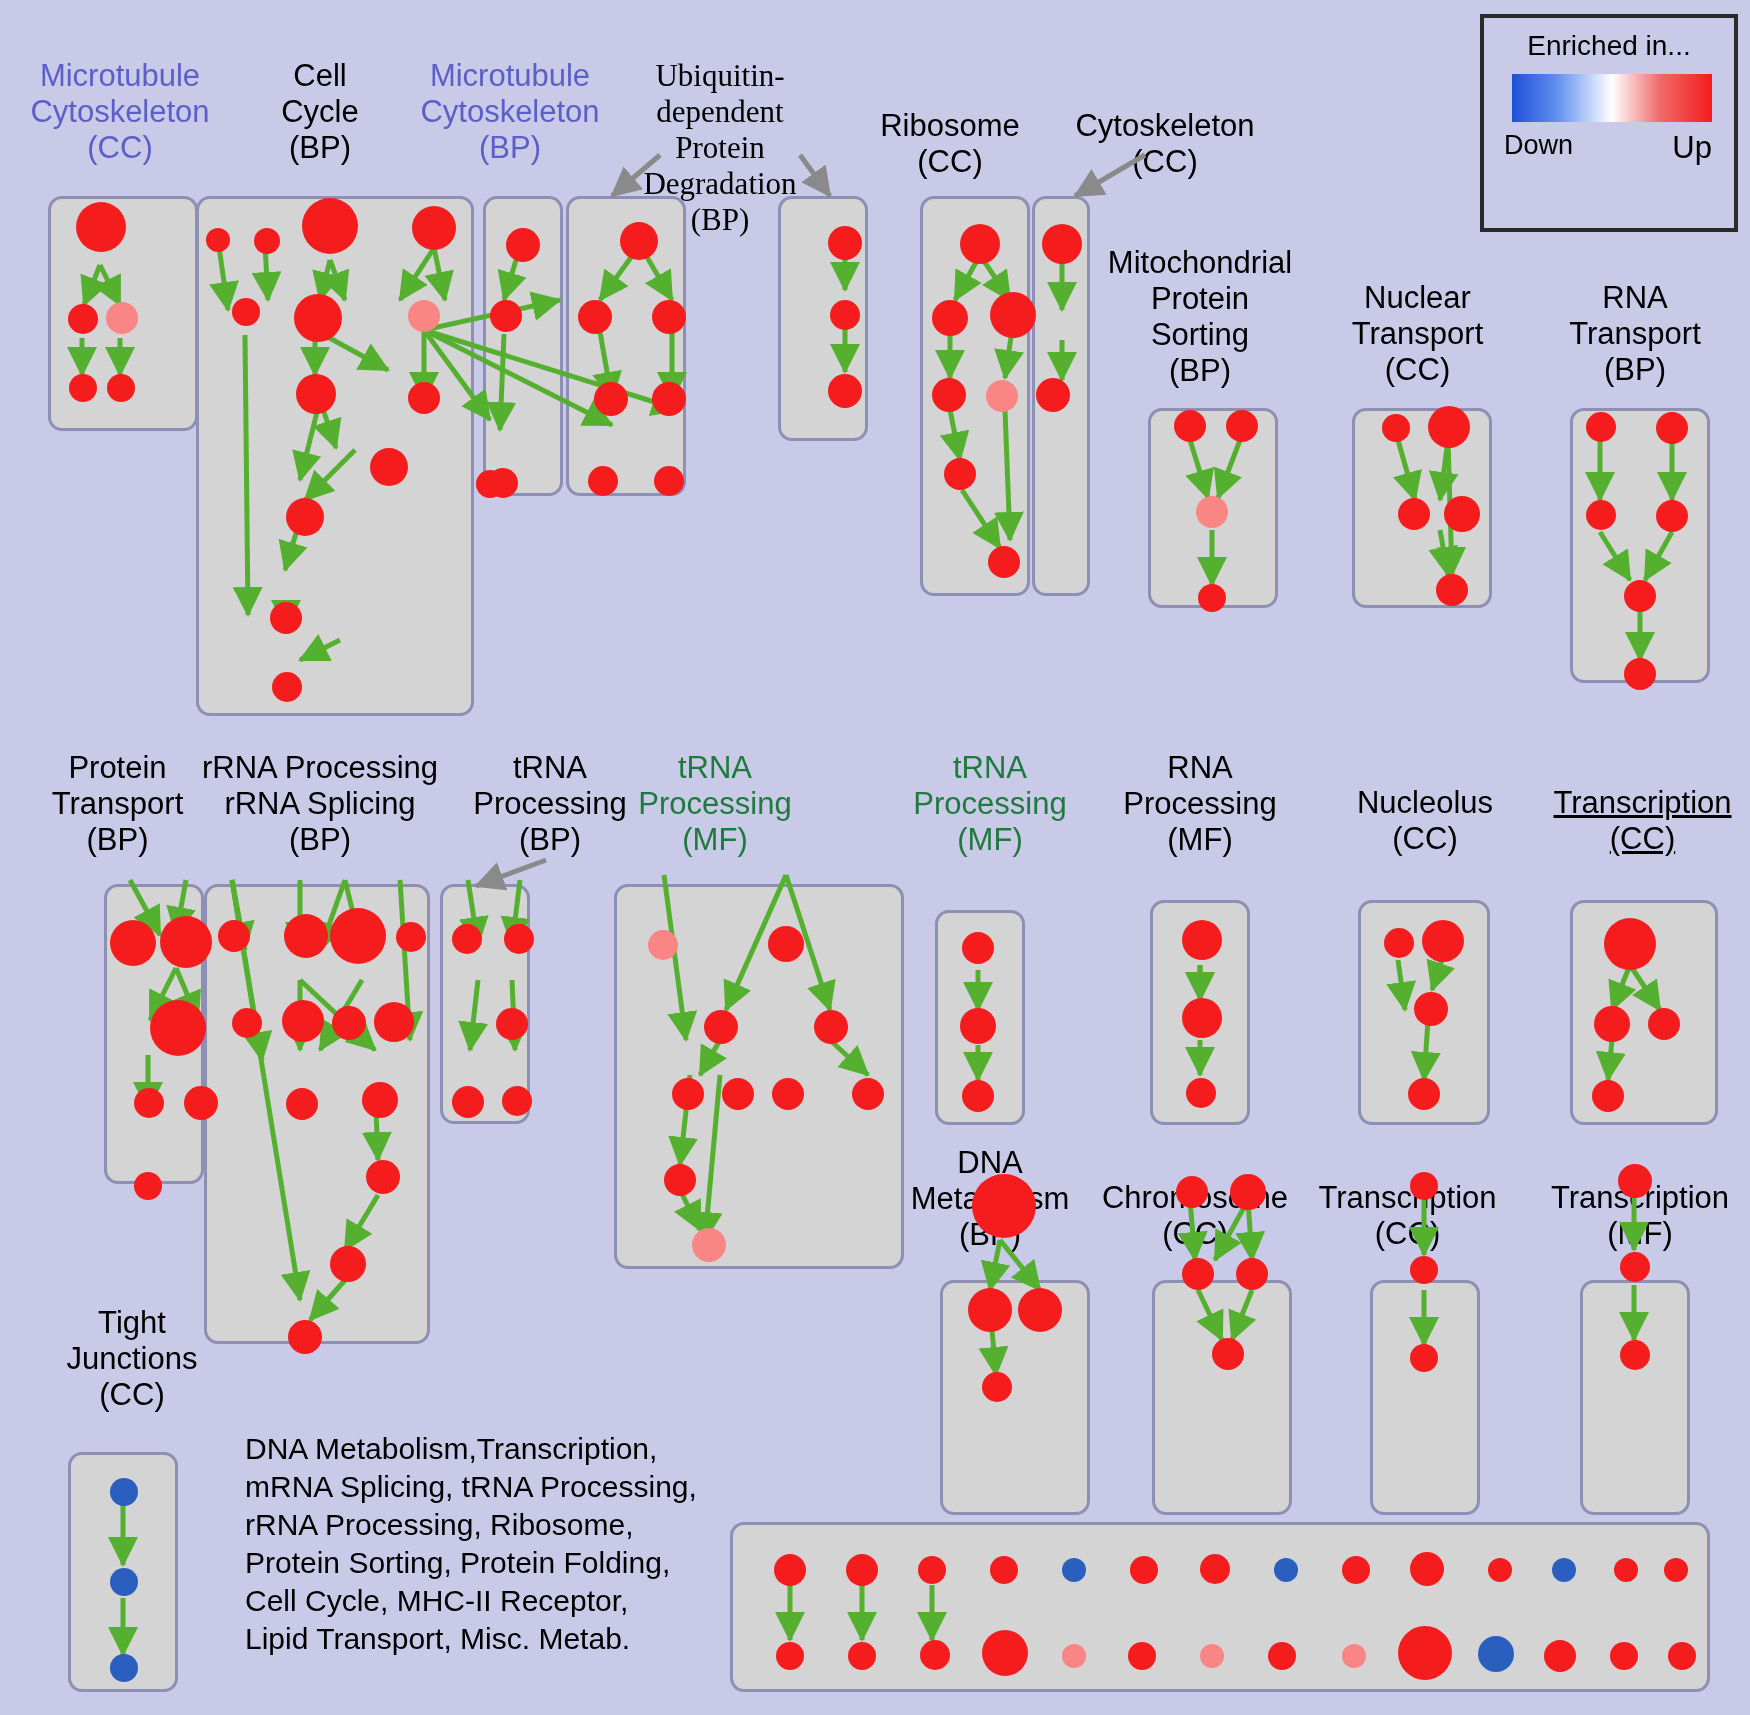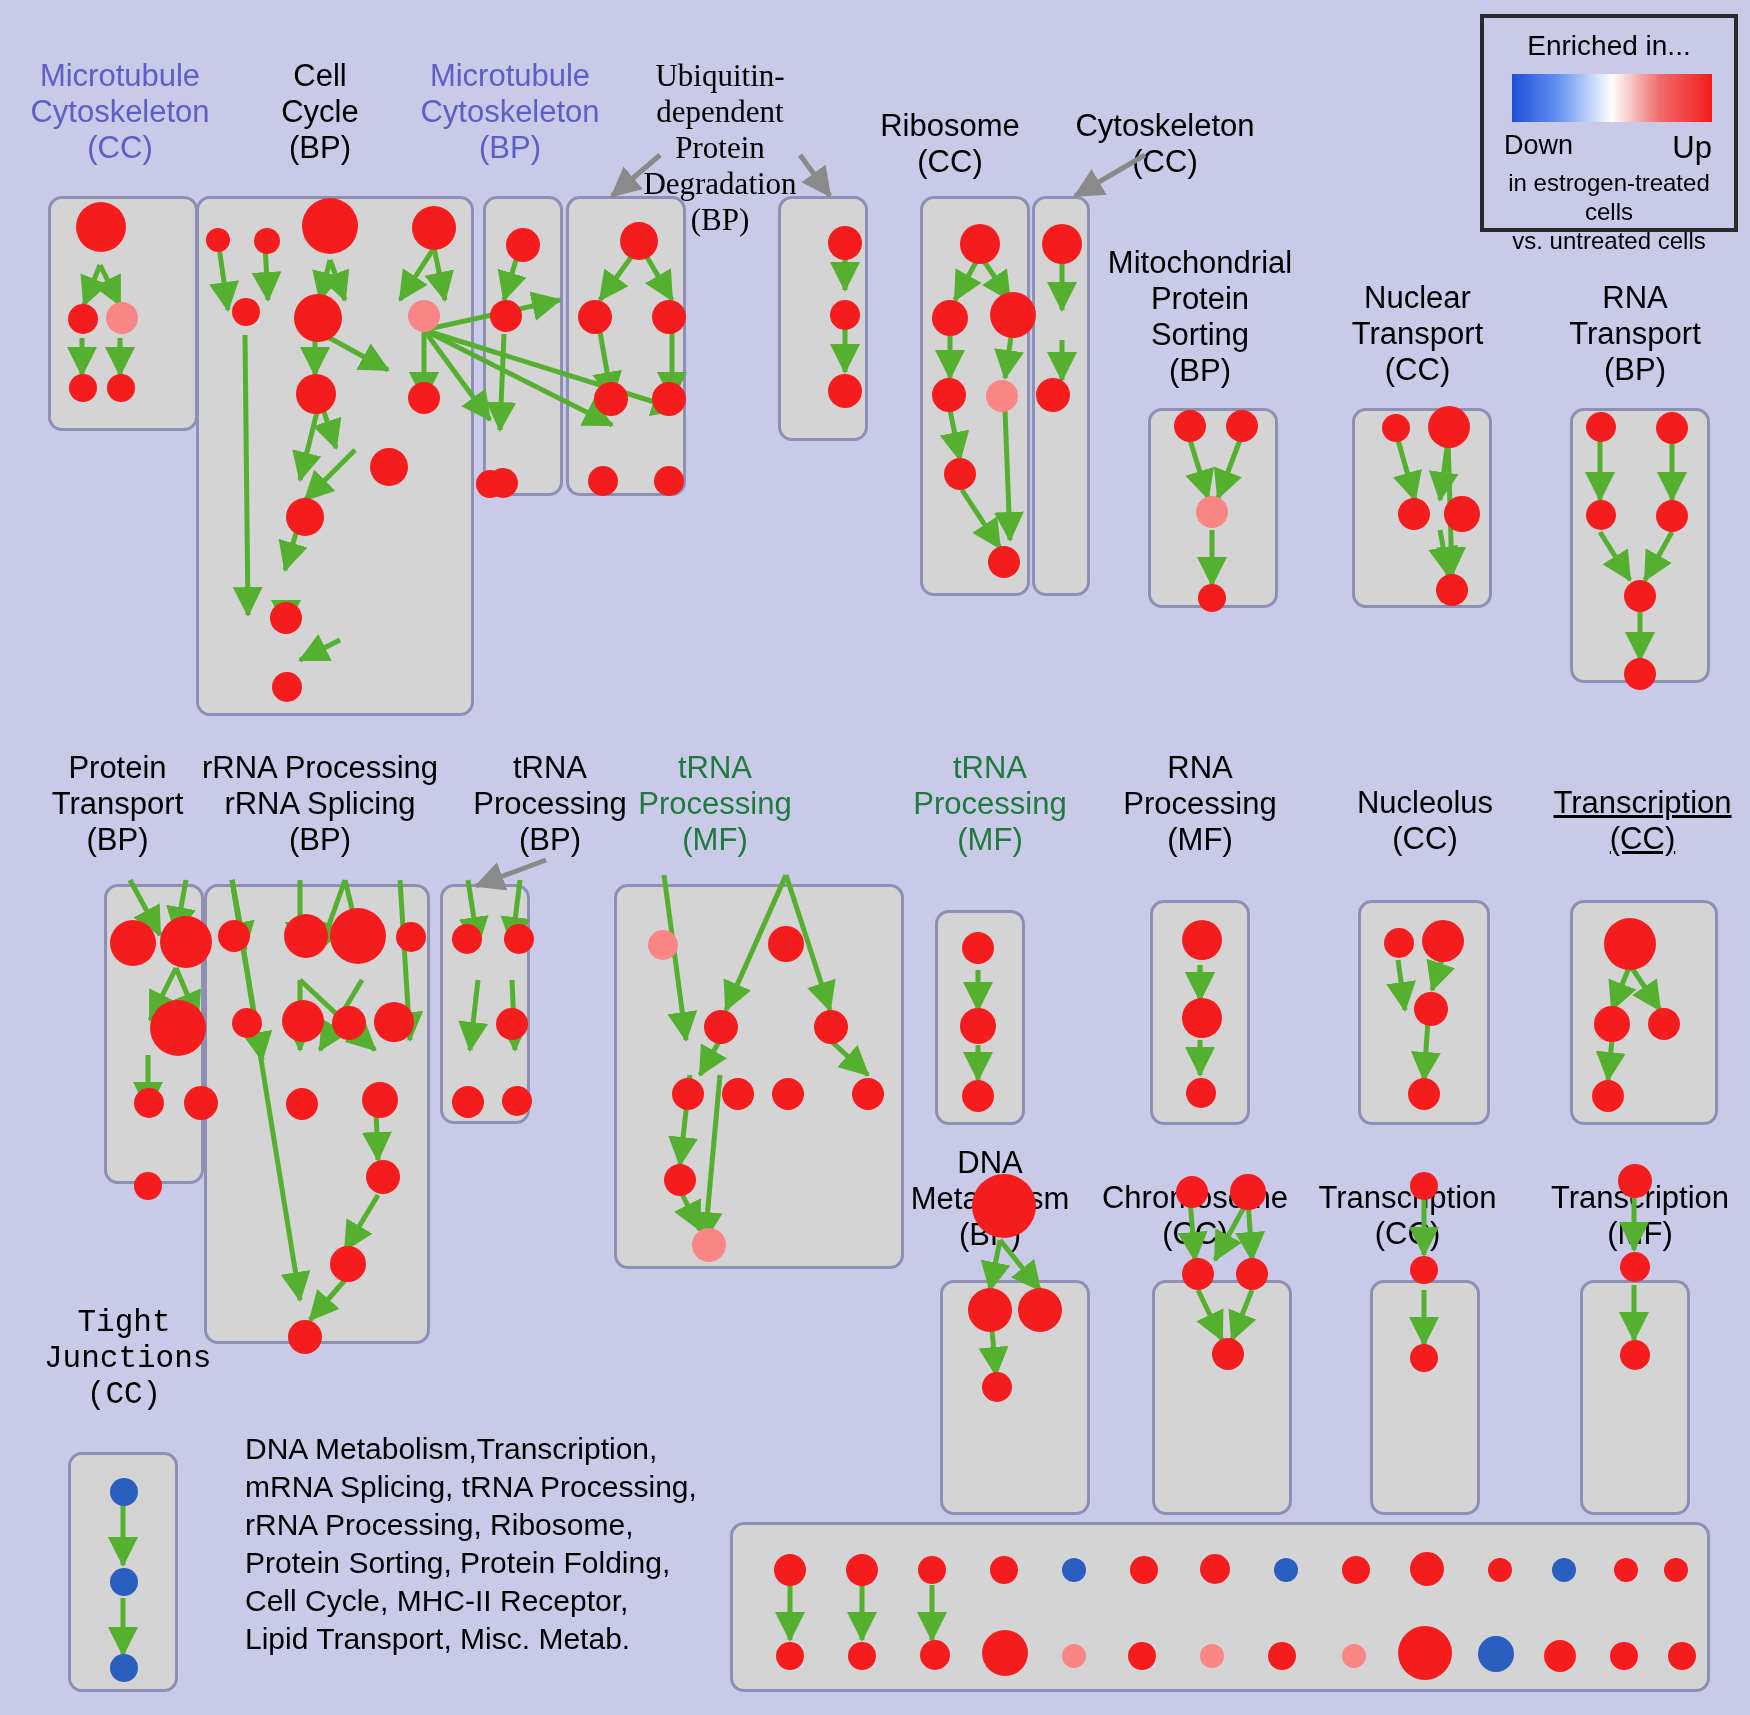--- a/index.html
+++ b/index.html
@@ -128,21 +128,21 @@
 
   <div class="label" style="left:890px;top:1145px;width:200px;">DNA
 Metabolism
 (BP)</div>
   <div class="label" style="left:1095px;top:1180px;width:200px;">Chromosome
 (CC)</div>
   <div class="label" style="left:1310px;top:1180px;width:195px;">Transcription
 (CC)</div>
   <div class="label" style="left:1540px;top:1180px;width:200px;">Transcription
 (MF)</div>
-  <div class="label" style="left:44px;top:1305px;width:160px;font-family:Liberation Mono, monospace;">Tight
+  <div class="label" style="left:52px;top:1305px;width:160px;">Tight
 Junctions
 (CC)</div>
 
   <div id="footnote">DNA Metabolism,Transcription,
 mRNA Splicing, tRNA Processing,
 rRNA Processing, Ribosome,
 Protein Sorting, Protein Folding,
 Cell Cycle, MHC-II Receptor,
 Lipid Transport, Misc. Metab.</div>
 
@@ -502,17 +502,15 @@
   <div class="node" style="left:1478px;top:1636px;width:36px;height:36px;background:#2a5fc0;"></div>
   <div class="node" style="left:1544px;top:1640px;width:32px;height:32px;background:#f41c1c;"></div>
   <div class="node" style="left:1610px;top:1642px;width:28px;height:28px;background:#f41c1c;"></div>
   <div class="node" style="left:1668px;top:1642px;width:28px;height:28px;background:#f41c1c;"></div>
 
   <div id="legend">
     <div class="leg-title">Enriched in...</div>
     <div class="bar"></div>
     <div class="leg-down">Down</div>
     <div class="leg-up">Up</div>
-    <div class="leg-sub">in estrogen-treated cells
-vs. untreated cells</div>
   </div>
 
 </div>
 
 </body></html>

